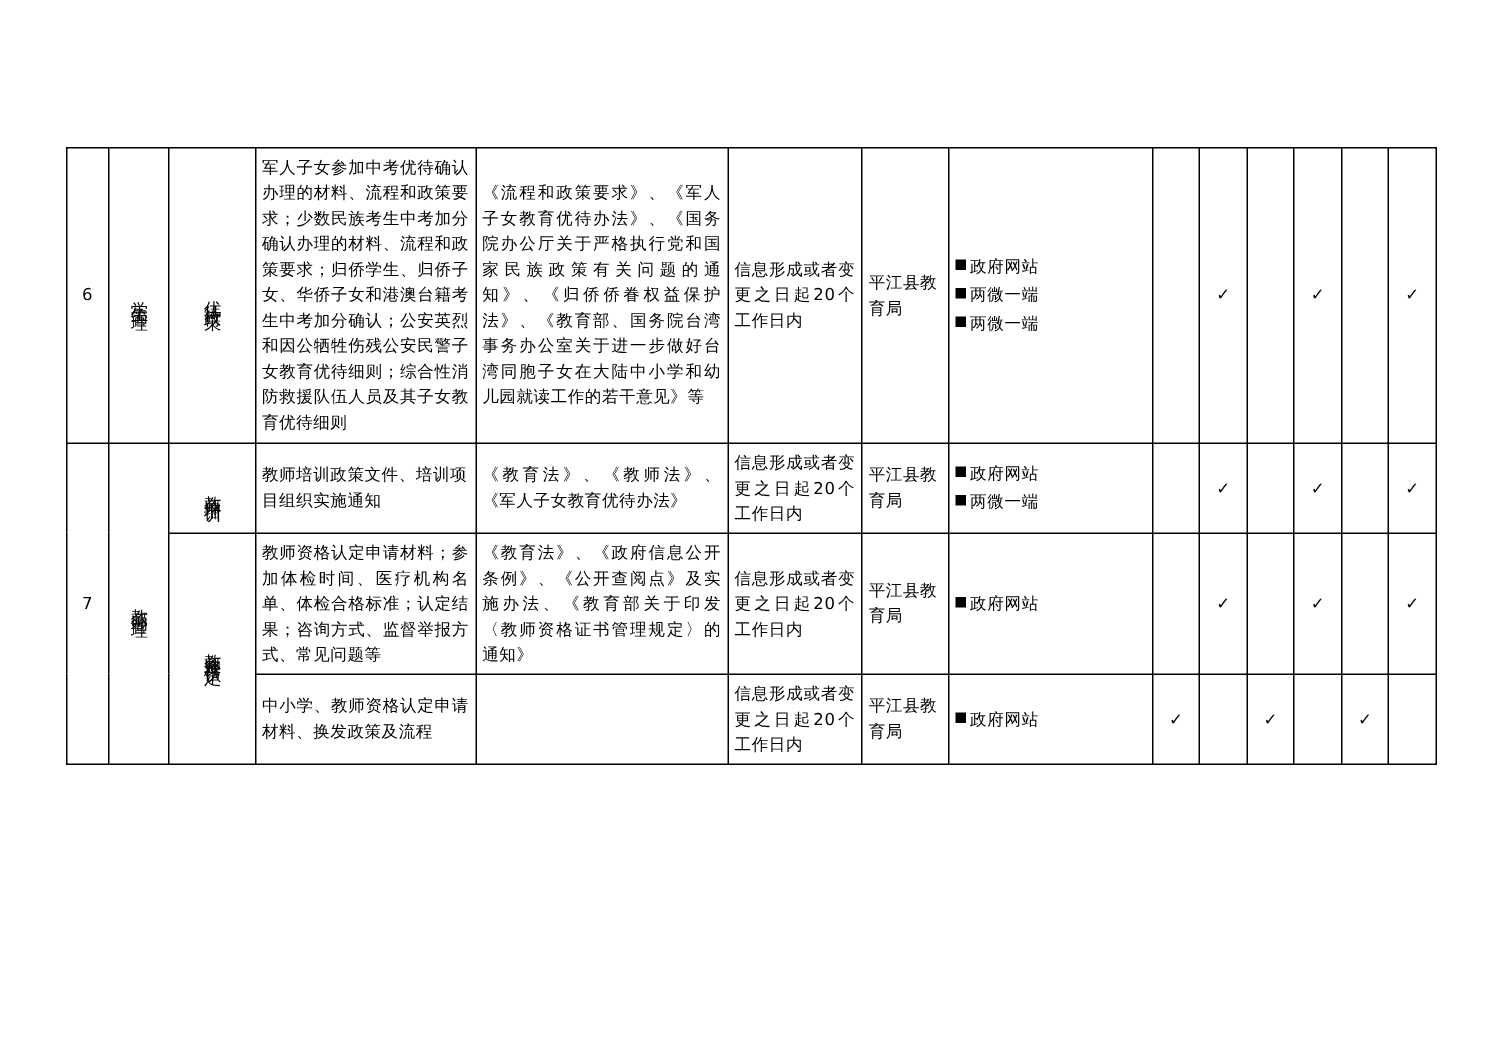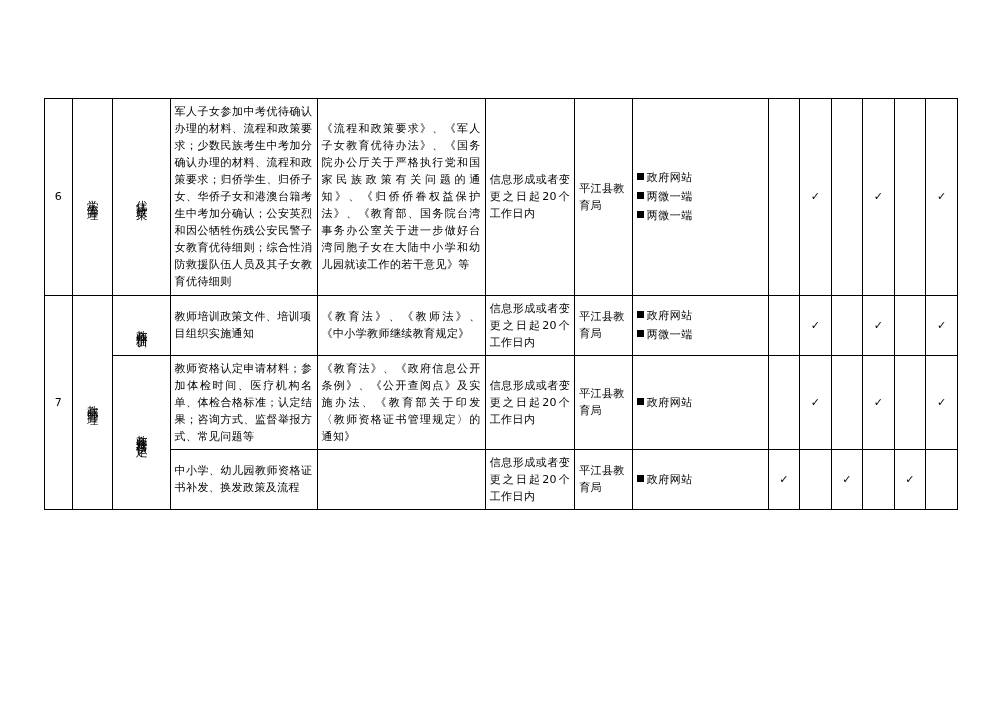--- a/index.html
+++ b/index.html
@@ -157,21 +157,21 @@
 
         <tr>
           <td class="idx-cell" rowspan="3">7</td>
           <td rowspan="3">
             <div class="v-text">教师管理</div>
           </td>
           <td>
             <div class="v-text" style="letter-spacing:2px;">教师培训</div>
           </td>
           <td class="cell-mid">教师培训政策文件、培训项目组织实施通知</td>
-          <td class="cell-just">《教育法》、《教师法》、《中小学教师继续教育规定》</td>
+          <td class="cell-just">《教育法》、《教师法》、《军人子女教育优待办法》</td>
           <td class="cell-just">信息形成或者变更之日起20个工作日内</td>
           <td class="org-cell">平江县教育局</td>
           <td>
             <div class="channel-list">
               <div class="ch-item"><span class="sq"></span><span>政府网站</span></div>
               <div class="ch-item"><span class="sq"></span><span>两微一端</span></div>
             </div>
           </td>
           <td class="check"></td>
           <td class="check">✓</td>
@@ -196,21 +196,21 @@
           </td>
           <td class="check"></td>
           <td class="check">✓</td>
           <td class="check"></td>
           <td class="check">✓</td>
           <td class="check"></td>
           <td class="check">✓</td>
         </tr>
 
         <tr>
-          <td class="cell-just">中小学、幼儿园教师资格证书补发、换发政策及流程</td>
+          <td class="cell-just">中小学、教师资格认定申请材料、换发政策及流程</td>
           <td class="cell-just"></td>
           <td class="cell-just">信息形成或者变更之日起20个工作日内</td>
           <td class="org-cell">平江县教育局</td>
           <td>
             <div class="channel-list">
               <div class="ch-item"><span class="sq"></span><span>政府网站</span></div>
             </div>
           </td>
           <td class="check">✓</td>
           <td class="check"></td>

